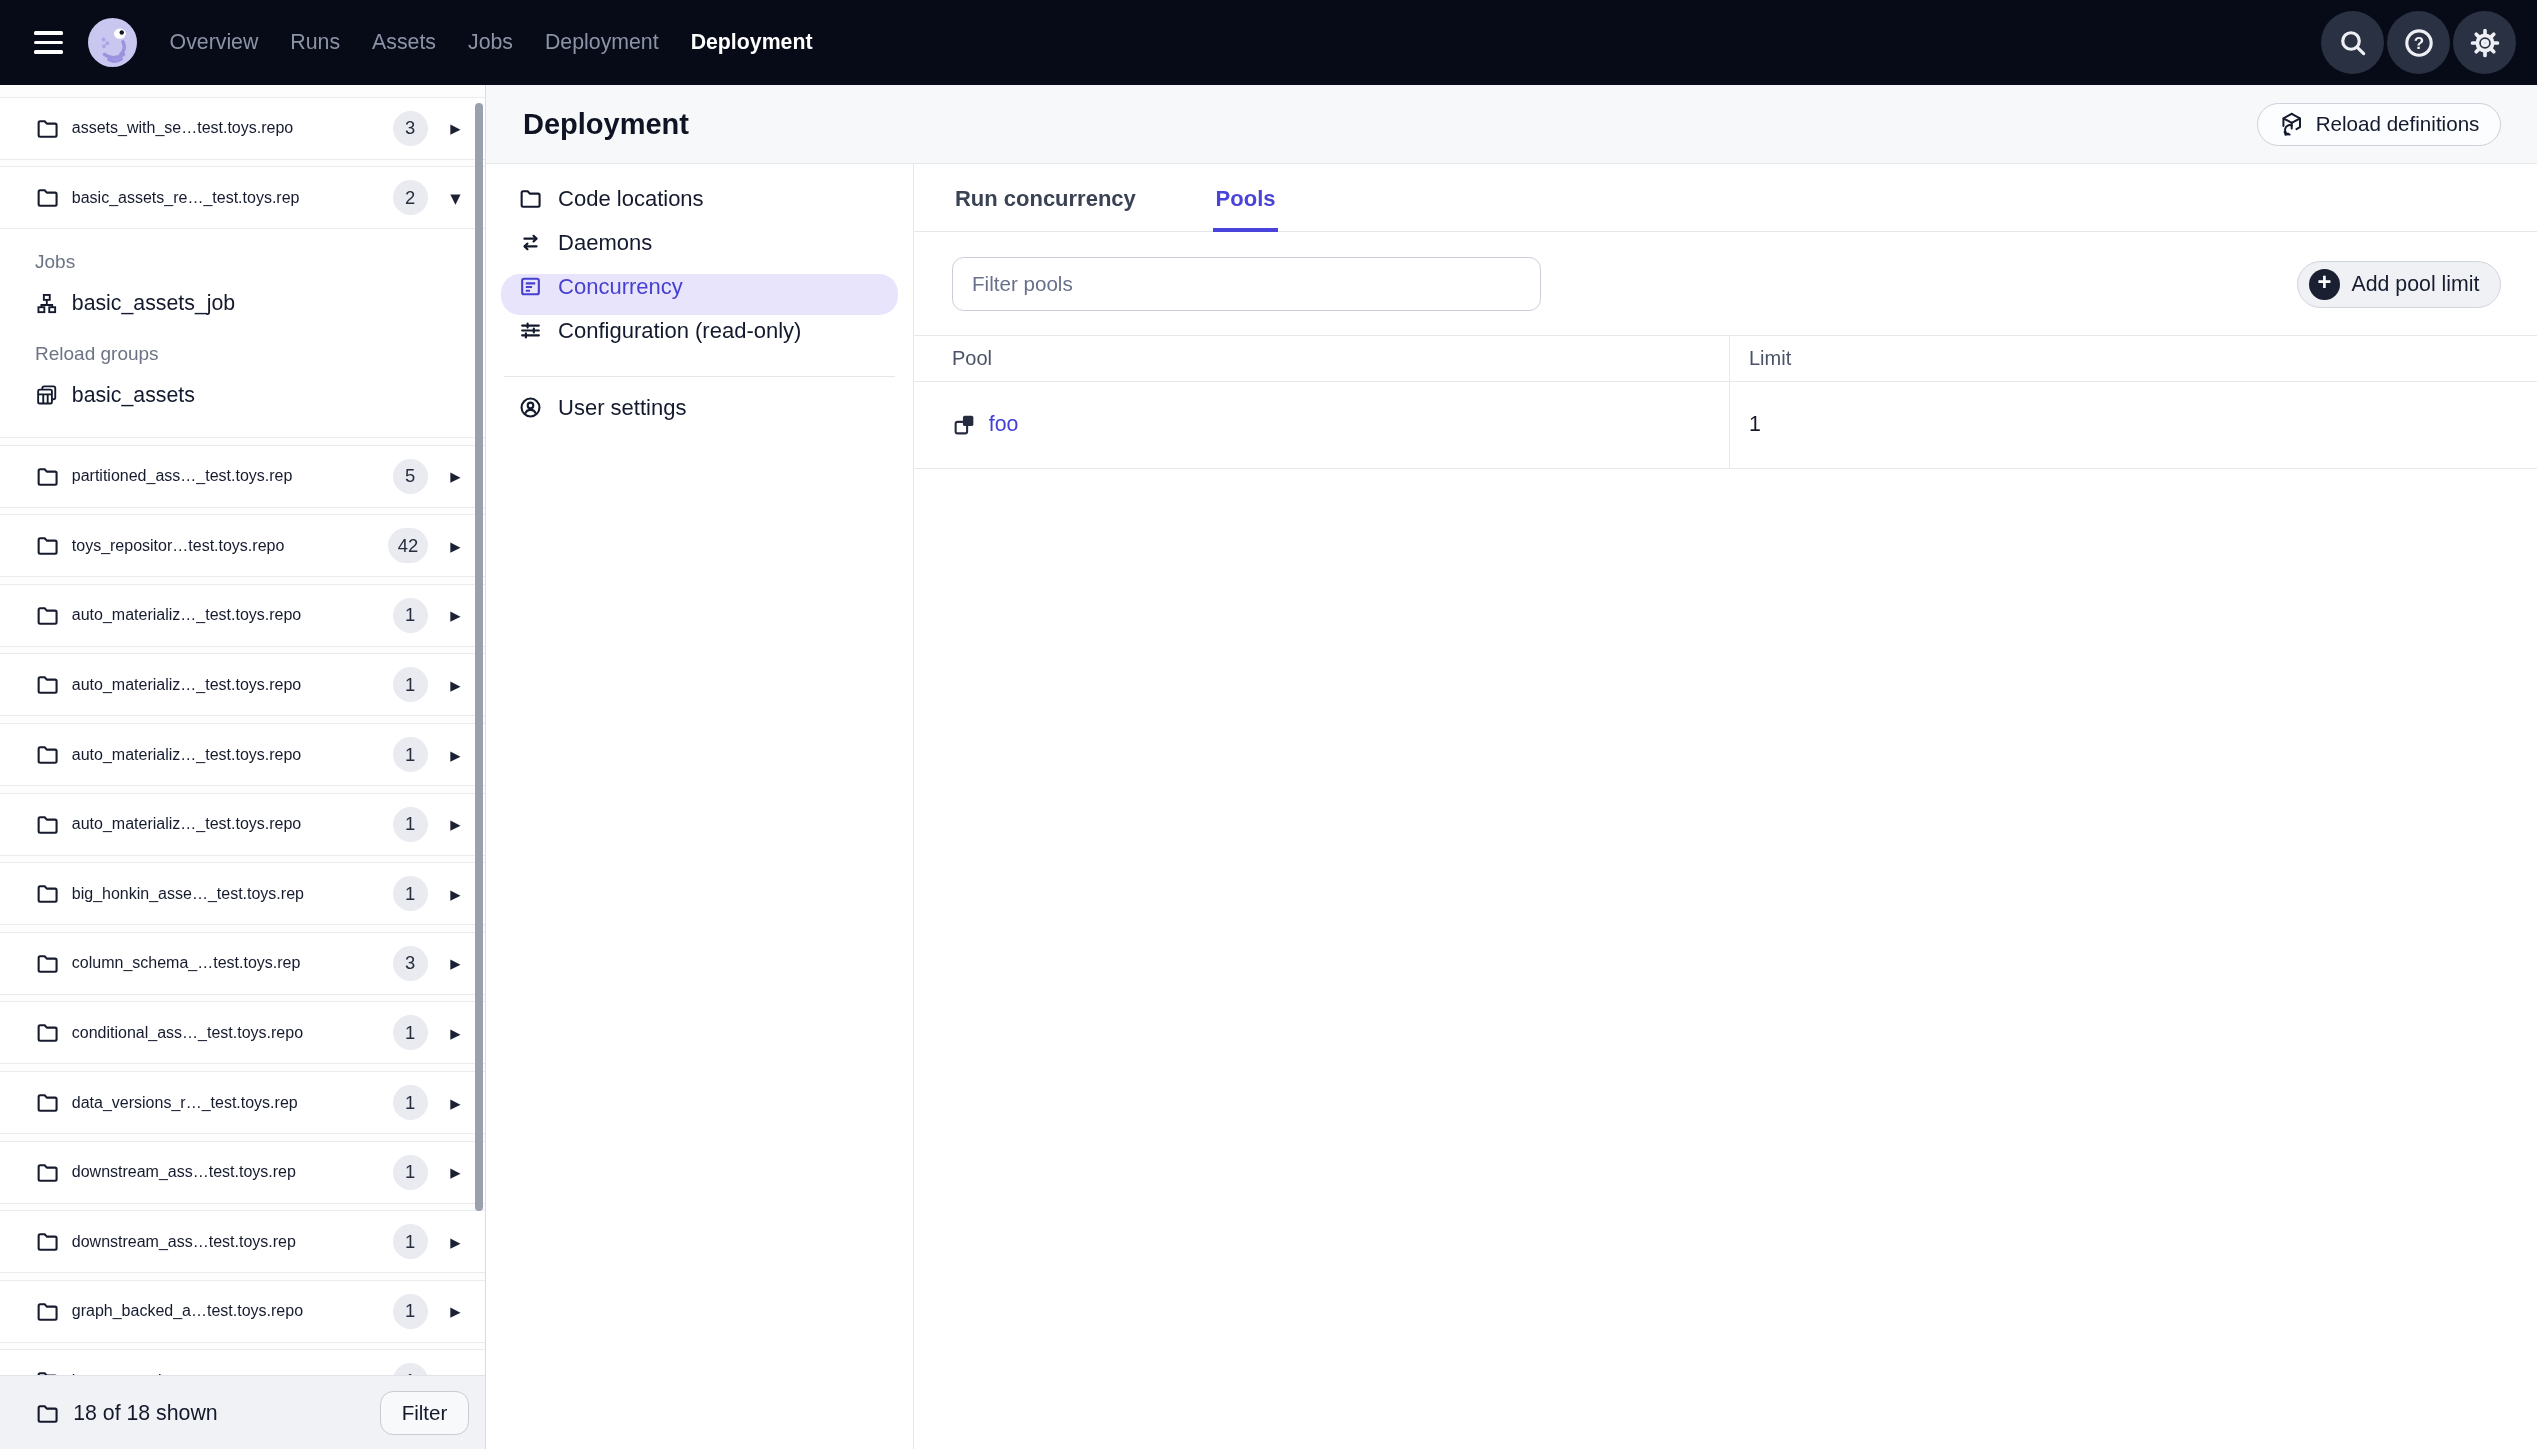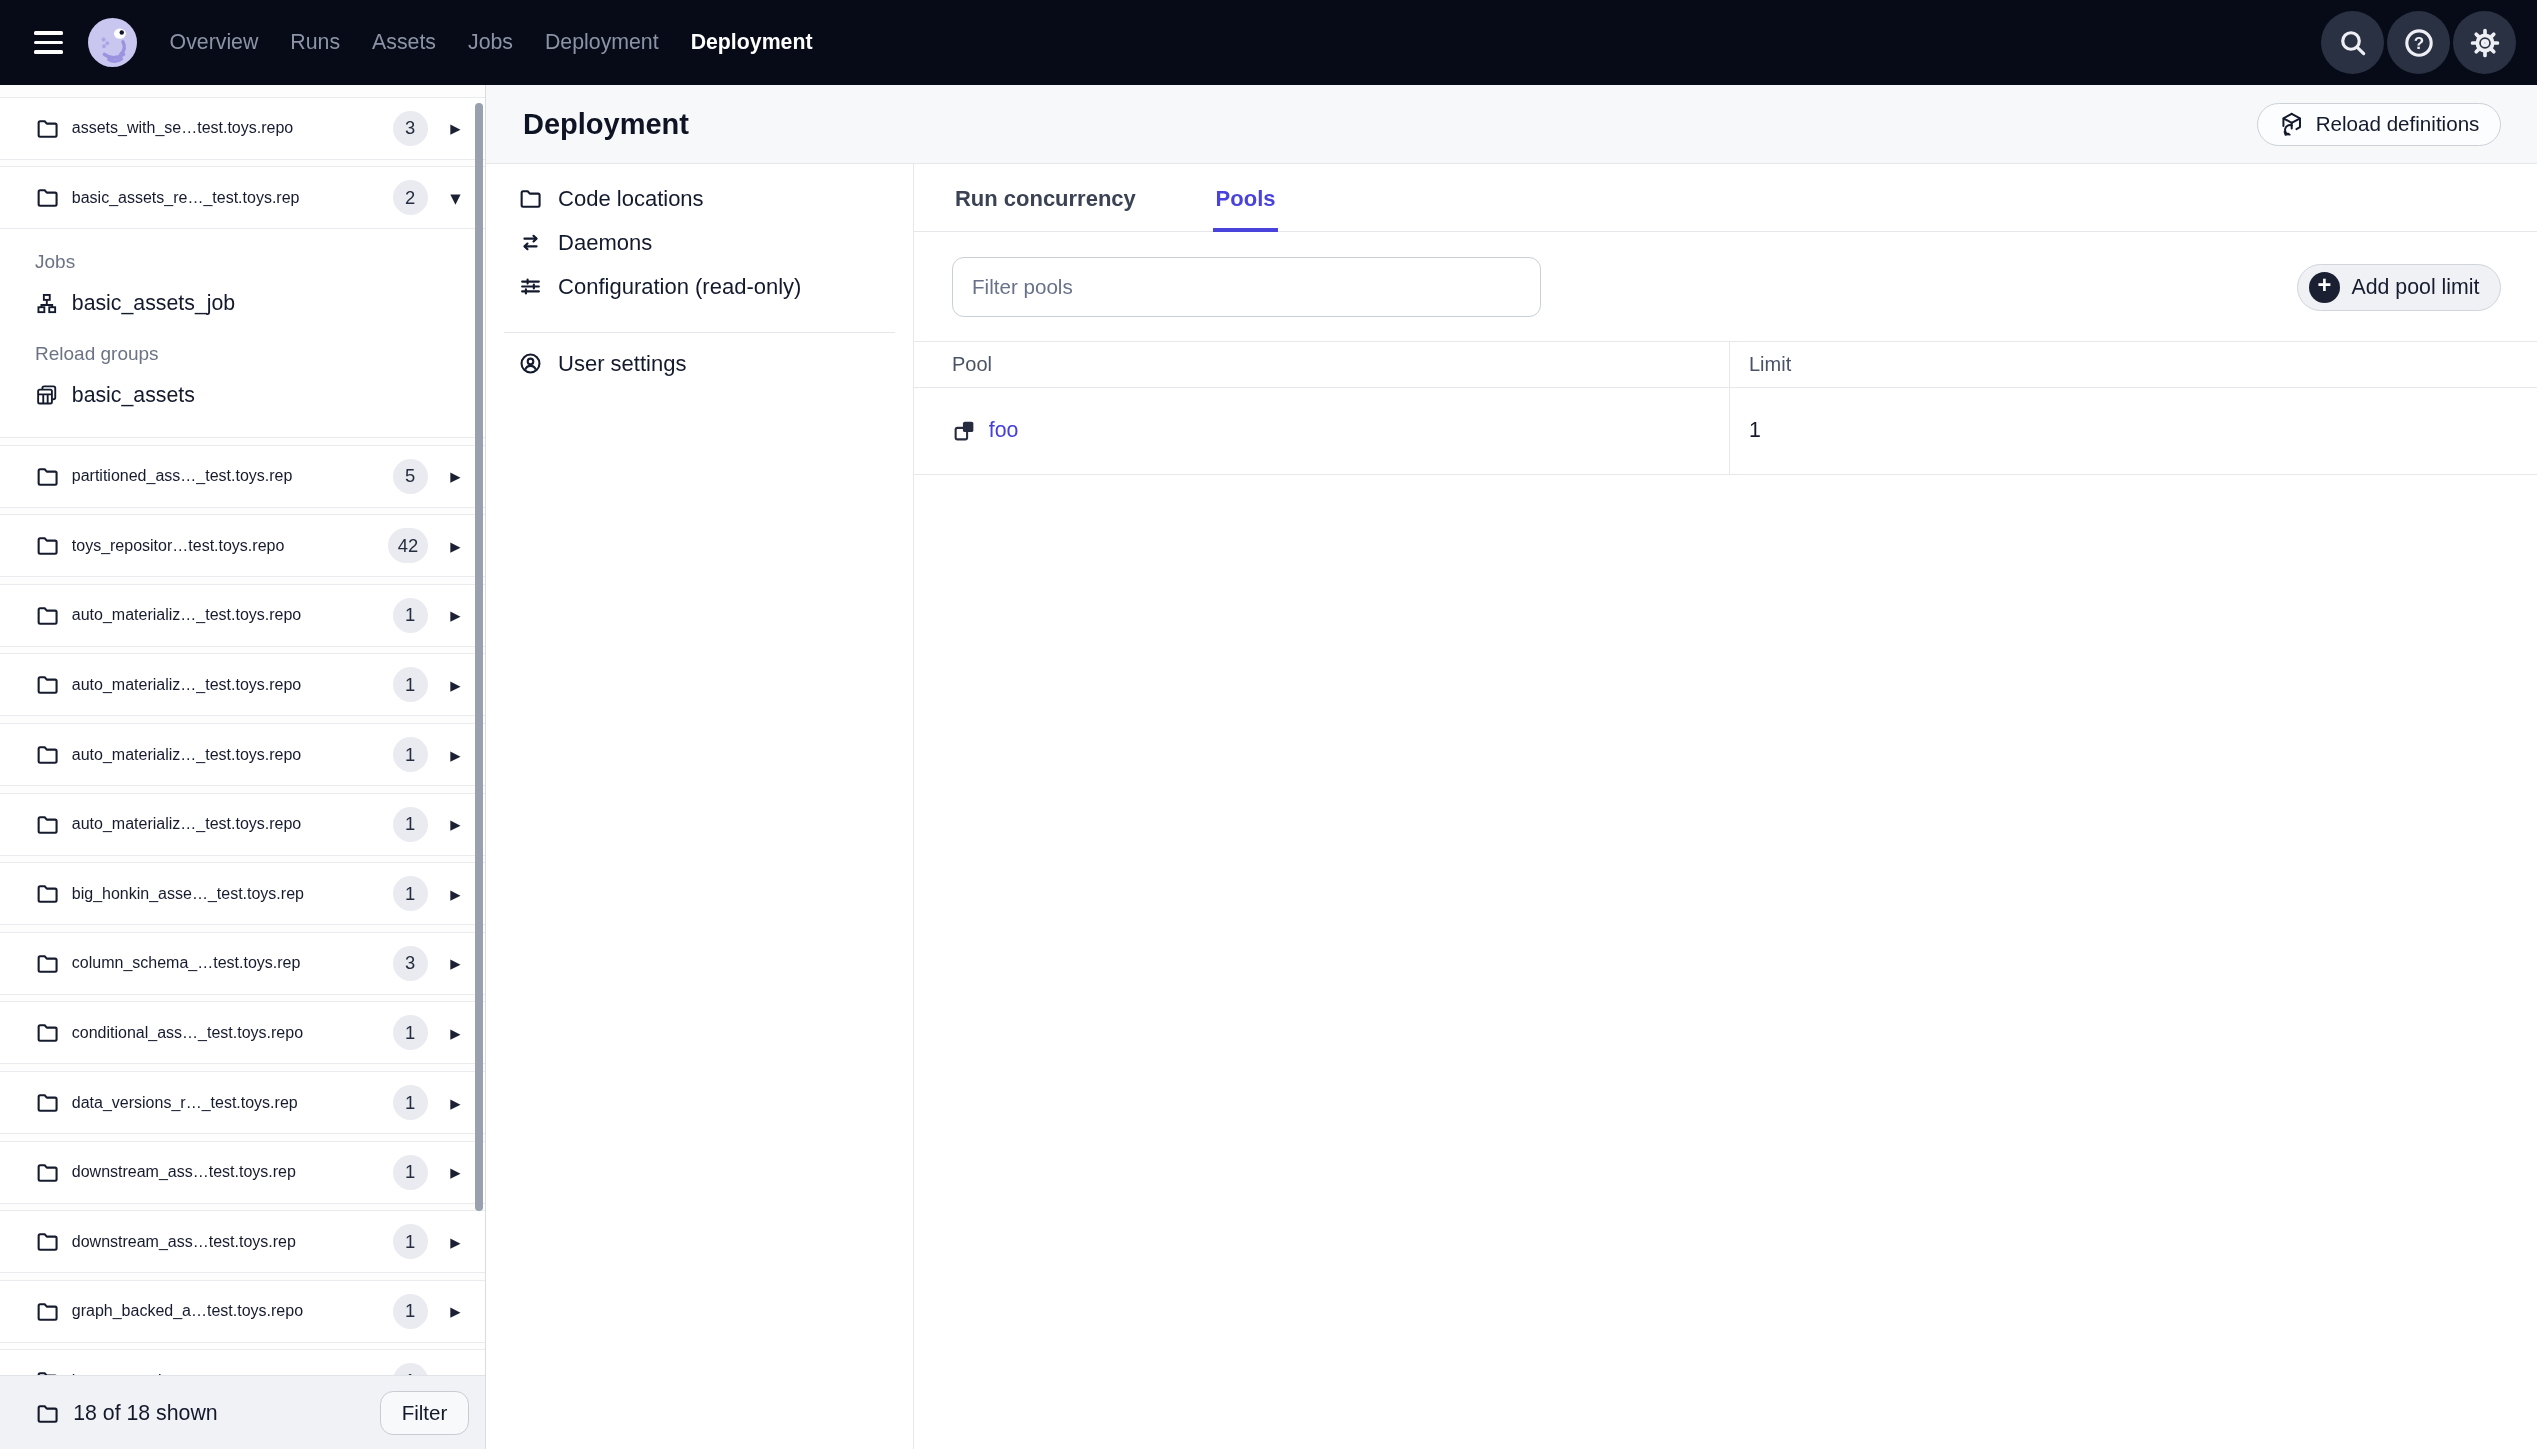--- a/index.html
+++ b/index.html
@@ -52,21 +52,21 @@
   .set-item svg { stroke: #141A2D; flex-shrink: 0; }
   .set-item.active { background: #E7E4FB; color: #473FD1; }
   .set-item.active svg { stroke: #473FD1; }
   .set-divider { height: 0.7px; background: #E5E7EB; margin: 17.7px 2.9px; }
 
   .tab-panel { flex: 1; min-width: 0; display: flex; flex-direction: column; }
   .tabs-row { padding-left: 38px; border-bottom: 0.7px solid #E5E7EB; display: flex; gap: 31px; }
   .tab { padding: 22px 2.9px 16px; font-size: 22px; font-weight: 700; color: #3A4254; border-bottom: 4.4px solid transparent; margin-bottom: -0.7px; cursor: pointer; }
   .tab.active { color: #4A43DB; border-bottom-color: #4A43DB; margin-left: 43px; }
   .pools-toolbar { display: flex; align-items: center; justify-content: space-between; padding: 25px 37px 0 38px; }
-  .filter-input { width: 589px; height: 60px; border: 1.5px solid #C9CED8; border-radius: 11.8px; font-size: 20.6px; padding: 0 19px; color: #23283A; background: #fff; font-family: inherit; outline: none; }
+  .filter-input { width: 589px; height: 54px; border: 1.5px solid #C9CED8; border-radius: 11.8px; font-size: 20.6px; padding: 0 19px; color: #23283A; background: #fff; font-family: inherit; outline: none; }
   .filter-input::placeholder { color: #68718A; }
   .add-btn { height: 47px; border: 1.5px solid #D0D4DC; border-radius: 23.6px; background: #F0F1F4; display: flex; align-items: center; gap: 11.8px; padding: 0 20.6px 0 10.3px; font-size: 21.3px; color: #171D30; font-weight: 500; font-family: inherit; cursor: pointer; }
   .plus-circle { width: 31px; height: 31px; border-radius: 50%; background: #1A2032; color: #fff; font-size: 23.6px; font-weight: 700; display: flex; align-items: center; justify-content: center; line-height: 1; padding-bottom: 2.2px; }
 
   .pools-table { margin-top: 23.6px; border-top: 0.7px solid #E6E8EC; }
   .t-row { display: flex; border-bottom: 0.7px solid #E6E8EC; }
   .t-cell-pool { width: 815px; flex-shrink: 0; padding-left: 38px; display: flex; align-items: center; }
   .t-cell-limit { flex: 1; border-left: 0.7px solid #E6E8EC; padding-left: 19px; display: flex; align-items: center; }
   .t-head { height: 46px; }
   .t-head .t-cell-pool, .t-head .t-cell-limit { font-size: 20px; color: #4A5266; }
@@ -338,20 +338,27 @@
           </div>
           <div class="set-item">
             <svg width="25" height="25" viewBox="0 0 24 24" fill="none" stroke-width="2.1" stroke-linecap="round" stroke-linejoin="round">
                 <path d="M6.2 8.3h11.3"></path>
                 <path d="M14.9 5.6l2.8 2.7-2.8 2.7"></path>
                 <path d="M17.8 15.7H6.5"></path>
                 <path d="M9.1 13l-2.8 2.7 2.8 2.7"></path>
               </svg>
             <span>Daemons</span>
           </div>
+          <div class="set-item active">
+            <svg width="25" height="25" viewBox="0 0 24 24" fill="none" stroke-width="2">
+                <rect x="4" y="4.5" width="16" height="15" rx="1.8"></rect>
+                <path d="M7.5 9h9M7.5 12.5h6M7.5 16h4"></path>
+              </svg>
+            <span>Concurrency</span>
+          </div>
           <div class="set-item">
             <svg width="25" height="25" viewBox="0 0 24 24" fill="none" stroke-width="2.1" stroke-linecap="round">
                 <path d="M4 7.3h16M4 12h16M4 16.7h16M9.2 5.4v3.8M15.2 10.1v3.8M7.6 14.8v3.8"></path>
               </svg>
             <span>Configuration (read-only)</span>
           </div>
           <div class="set-divider"></div>
           <div class="set-item">
             <svg width="25" height="25" viewBox="0 0 24 24" fill="none" stroke-width="2">
                 <circle cx="12" cy="12" r="8.6"></circle>

